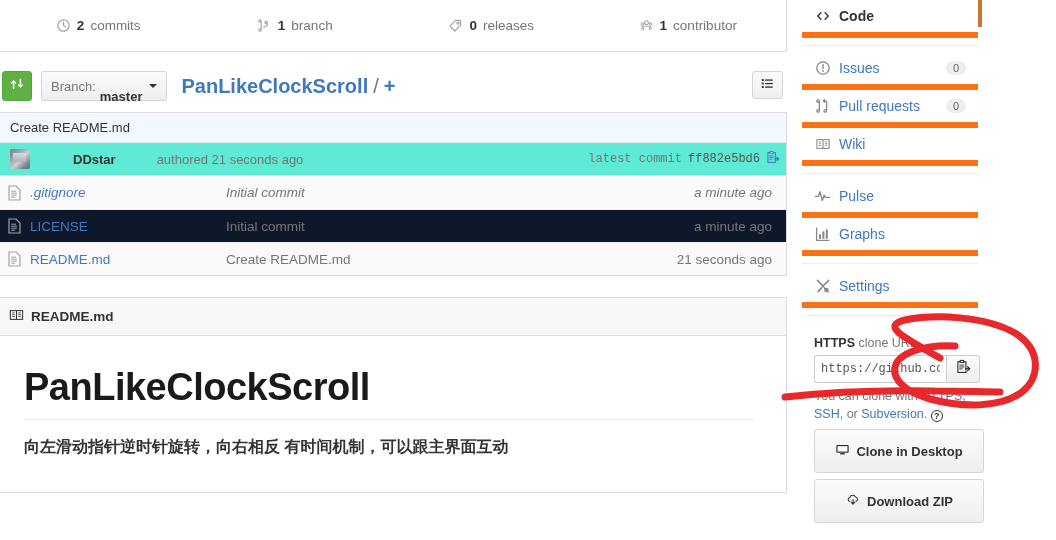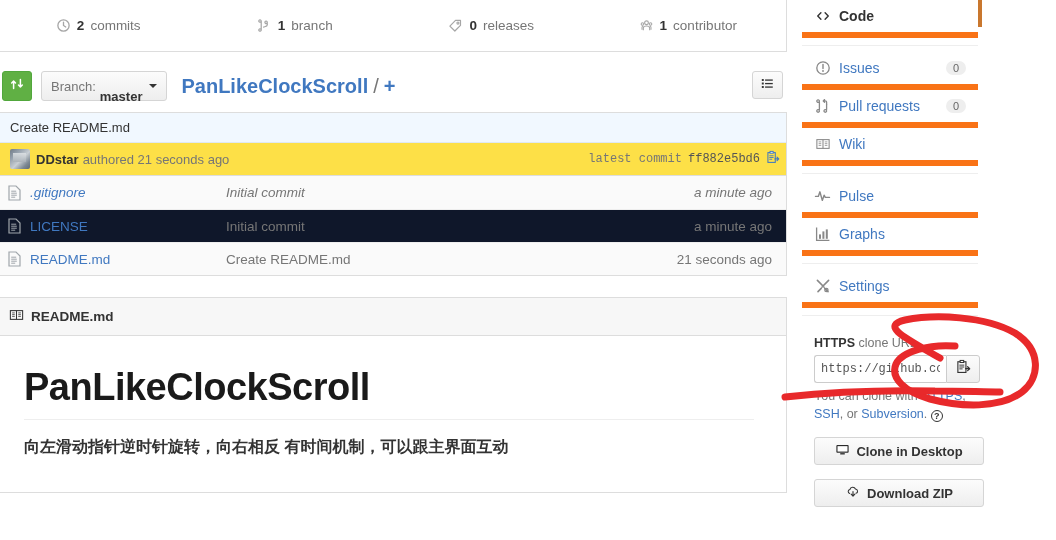--- a/index.html
+++ b/index.html
@@ -70,22 +70,22 @@
   
   .commit-tease {
     border: 1px solid #ddd; border-left: none; border-radius: 0;
     margin-top: 8px;
   }
   .commit-msg-row {
     background: #f1f8ff; border-bottom: 1px solid #dfe9f3;
     padding: 7px 10px; font-size: 13px; color: #333;
   }
   .commit-author-row {
-    background: #fde047; padding: 6px 10px; display: flex; align-items: center;
-    height: 32px; position: relative;
+    background: #5eead4; padding: 6px 10px; display: flex; align-items: center;
+    height: 32px; position: relative; gap: 37px;
   }
   .avatar {
     width: 20px; height: 20px; margin-right: 6px; border-radius: 2px;
     background: linear-gradient(135deg,#6f7a86 0%,#9aa5b0 30%,#c9cfd4 55%,#7b8792 80%,#5f6a75 100%);
     position: relative; overflow: hidden;
   }
   .avatar::after {
     content: ""; position: absolute; left: 3px; top: 4px; width: 13px; height: 9px;
     background: linear-gradient(180deg,#dfe3e6,#a8b0b6); opacity: .85;
   }
@@ -166,21 +166,21 @@
   .clone-help {
     font-size: 12.5px; color: #767676; line-height: 1.45; margin-top: 4px; width: 168px;
   }
   .clone-help a { color: #4078c0; text-decoration: none; cursor: pointer; }
   .qmark {
     display: inline-block; width: 12px; height: 12px; border: 1px solid #333;
     border-radius: 50%; font-size: 9px; line-height: 11px; text-align: center;
     color: #333; vertical-align: -1px; font-weight: bold;
   }
   .side-btn {
-    width: 170px; height: 28px; margin-top: 14px;
+    width: 170px; height: 44px; margin-top: 6px;
     background: linear-gradient(#fcfcfc,#eee); border: 1px solid #d5d5d5;
     border-radius: 3px; display: flex; align-items: center; justify-content: center;
     gap: 6px; font-size: 13px; font-weight: bold; color: #333; cursor: pointer;
   }
 
   
   .annot { position: absolute; left: 0; top: 0; pointer-events: none; }
 </style>
 </head>
 <body>

